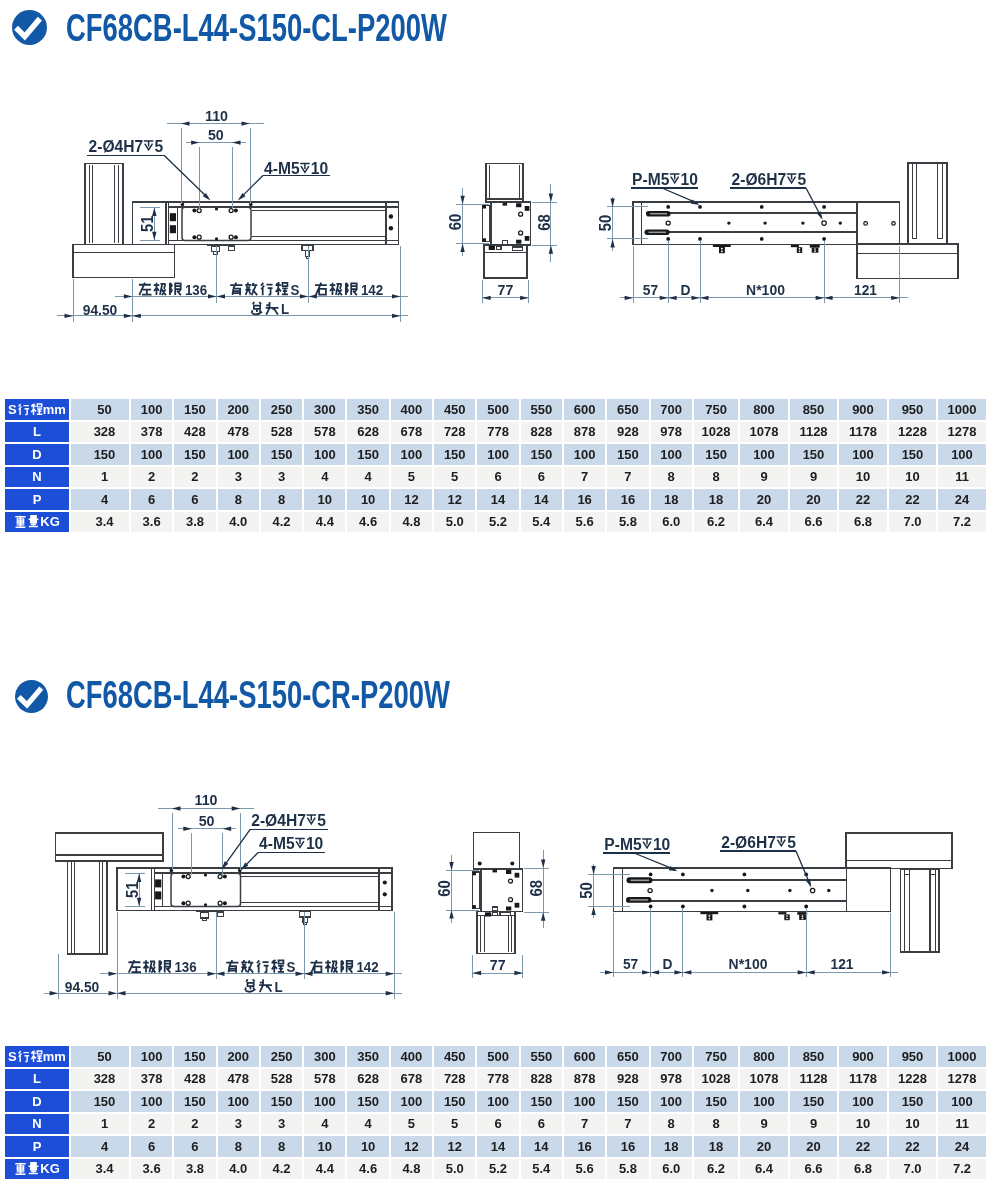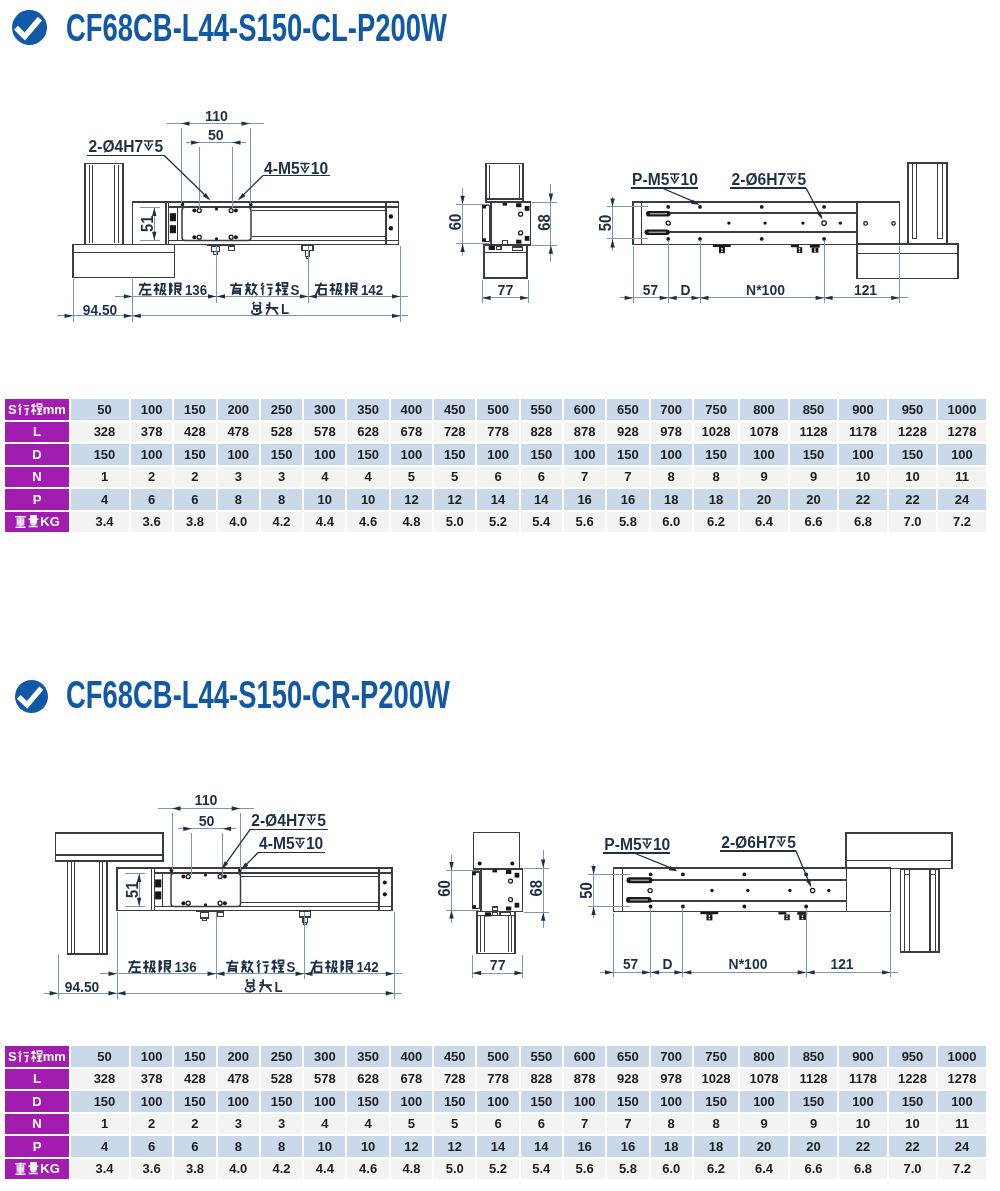--- a/index.html
+++ b/index.html
@@ -1,20 +1,20 @@
 <!DOCTYPE html>
 <html><head>
 <meta charset="utf-8">
 <style>
   html,body{margin:0;padding:0;background:#ffffff;}
   body{width:1000px;height:1191px;position:relative;font-family:"Liberation Sans",sans-serif;overflow:hidden;}
   .ttl{color:#1158a7;font-weight:bold;font-size:39px;line-height:37px;transform:scaleX(0.703);transform-origin:left top;white-space:nowrap;}
   table.dt{position:absolute;left:3px;border-collapse:separate;border-spacing:2px;table-layout:fixed;}
   table.dt td{height:20.5px;text-align:center;vertical-align:middle;font-size:13px;font-weight:bold;color:#1d1d1d;padding:0;}
-  table.dt td.h{background:#a21caf;color:#ffffff;}
+  table.dt td.h{background:#1d4ed8;color:#ffffff;}
   table.dt td.h + td.d{padding-left:9px;}
   table.dt tr.a td.d{background:#c9d9ea;}
   table.dt tr.b td.d{background:#f3f3f1;}
   svg text{font-family:"Liberation Sans",sans-serif;}
 </style>
 </head>
 <body>
 
 <div>
   <svg width="35" height="35" viewBox="0 0 34 34" style="position:absolute;left:12px;top:10px;">

